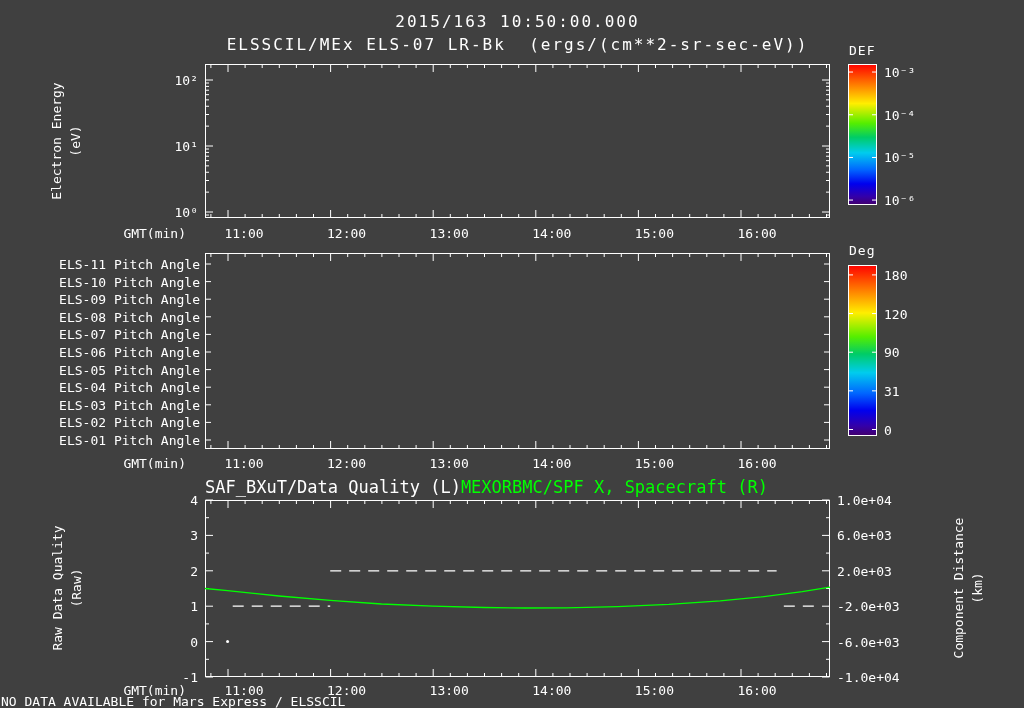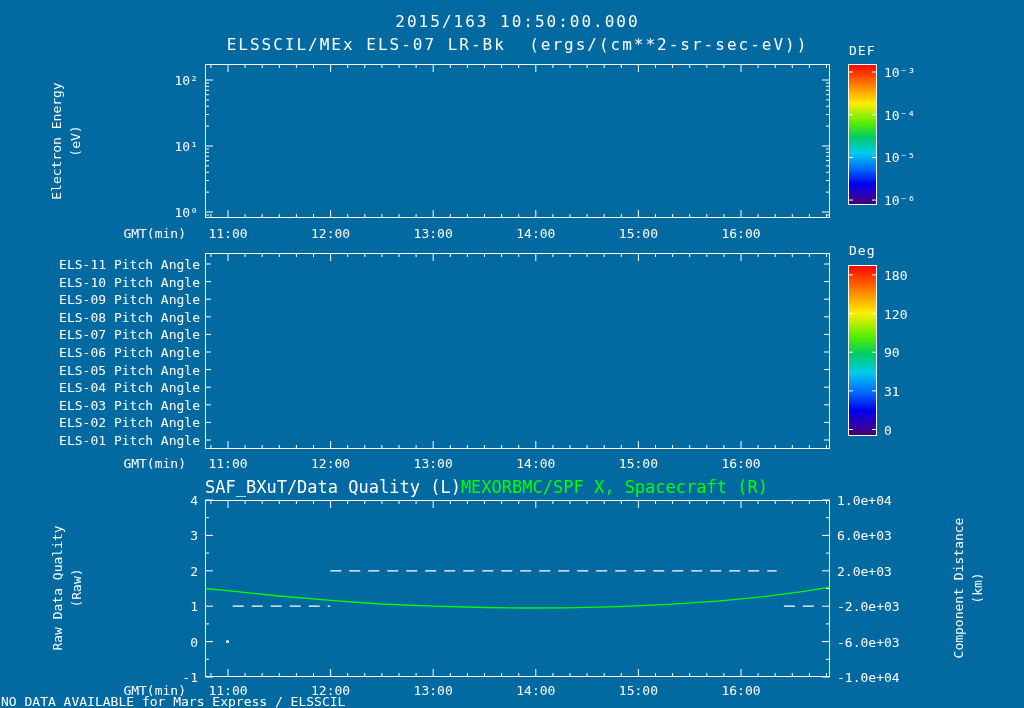--- a/index.html
+++ b/index.html
@@ -1,38 +1,38 @@
 <!DOCTYPE html>
 <html><head>
 <meta charset="utf-8">
 <style>
   * { margin:0; padding:0; box-sizing:border-box; }
   html,body { background:#000; }
   #screen {
-    position:relative; width:1024px; height:708px; background:#0369a1;
+    position:relative; width:1024px; height:708px; background:#404040;
     overflow:hidden; color:#fff;
     font-family:"DejaVu Sans Mono","Liberation Mono",monospace;
   }
   .hline { position:absolute; left:205px; width:625px; text-align:center;
            font-size:16px; letter-spacing:2px; white-space:pre; }
   #title    { top:12px; }
   #subtitle { top:35px; }
   .cb-title { position:absolute; font-size:13px; letter-spacing:1px; }
   .vlabel { position:absolute; font-size:13px; text-align:center; line-height:1.45;
             white-space:pre; transform:translate(-50%,-50%) rotate(-90deg); }
   .panel { position:absolute; overflow:visible; }
   .cb { position:absolute; width:29px;
         background:linear-gradient(to bottom,#ff0000 0%,#ff7700 14%,#ffee00 28%,
           #55ee00 42%,#00cc66 52%,#00ccee 63%,#0066ff 75%,#0000ee 85%,#3300aa 94%,#44006b 100%); }
   .cb svg { position:absolute; left:0; top:0; }
   .labelcol { position:absolute; font-size:13px; }
   .ycol .ty { position:absolute; right:0; transform:translateY(-50%); white-space:pre; }
   .ycol-left .ty { position:absolute; left:0; transform:translateY(-50%); white-space:pre; }
   .xrow { position:absolute; left:205px; width:625px; height:15px; font-size:13px; }
-  .xrow .tx { position:absolute; transform:translateX(-50%); white-space:pre; }
+  .xrow .tx { position:absolute; transform:translateX(-50%); white-space:pre;margin-left:16px; }
   .gmt { position:absolute; left:100px; width:86px; text-align:right; font-size:13px; }
   .p3titles { position:absolute; left:205px; top:477px; width:625px;
               display:flex; font-size:17px; white-space:pre; }
   #status { position:absolute; left:1px; top:694px; font-size:13px; white-space:pre;
             display:inline-block; border-bottom:1px solid #fff; padding-bottom:0px; }
 </style>
 </head>
 <body>
 
 <div id="screen">

